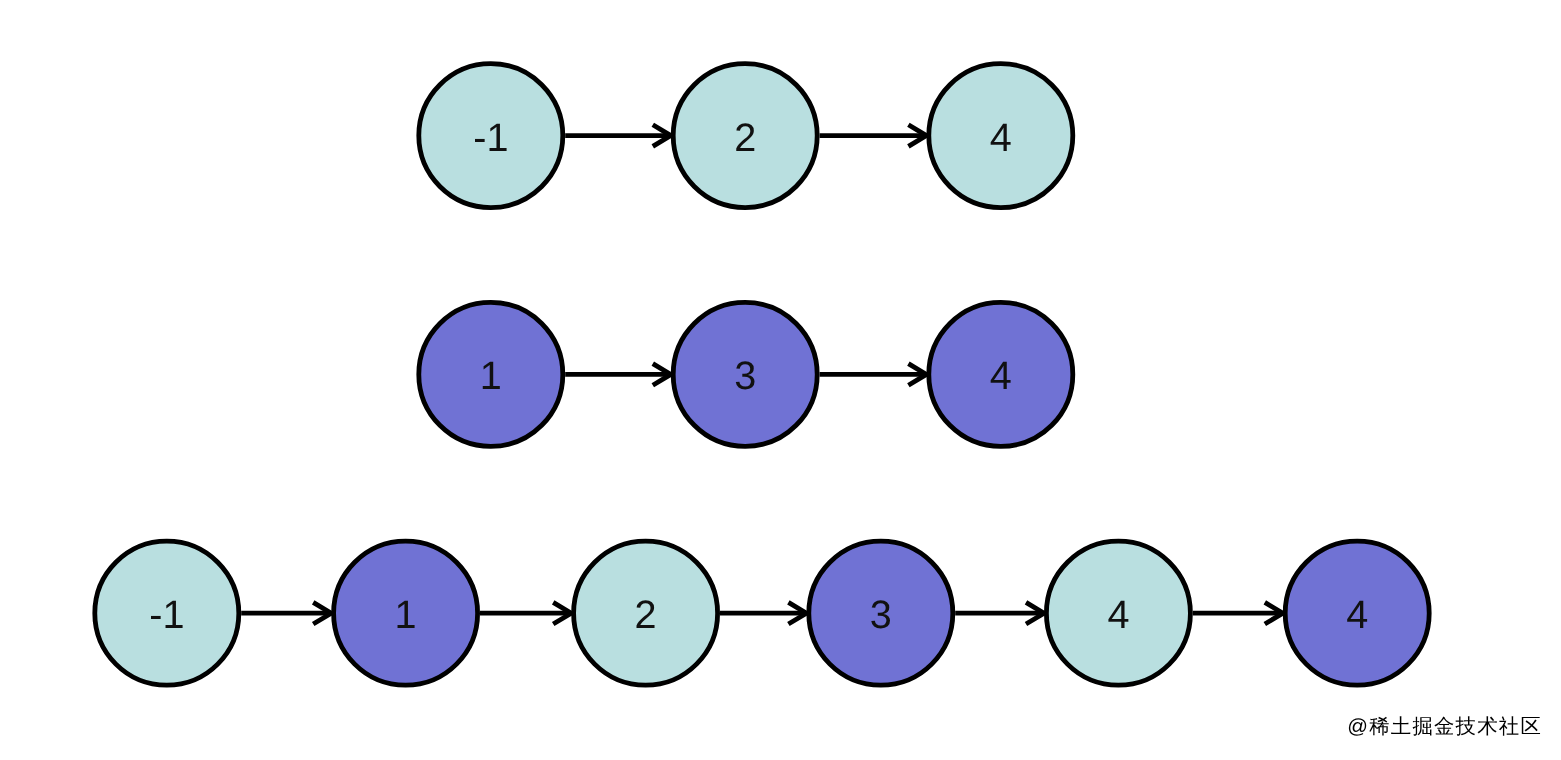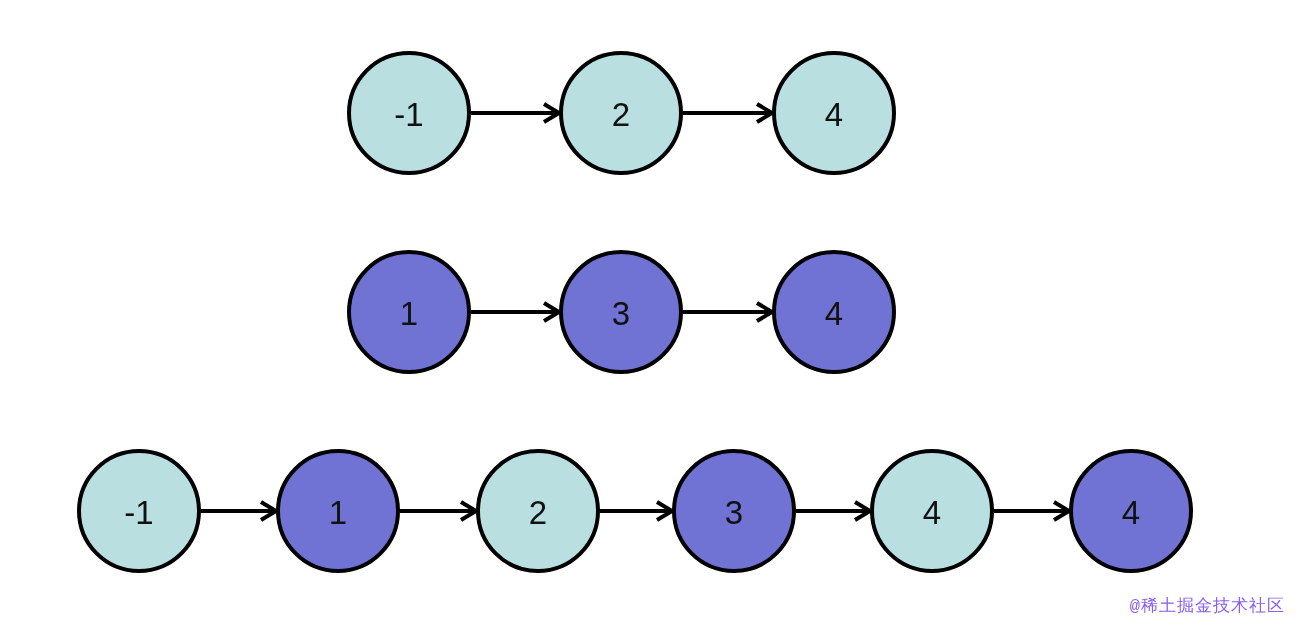--- a/index.html
+++ b/index.html
@@ -45,23 +45,23 @@
     stroke: #000000;
     stroke-width: 4;
     fill: none;
     stroke-linecap: butt;
     stroke-linejoin: miter;
   }
   .watermark {
     position: absolute;
     right: 16px;
     bottom: 16px;
-    font-family: Liberation Mono, monospace;
+    font-family: Liberation Sans, sans-serif;
     font-size: 17px;
-    color: #8b5cf6;
+    color: #000000;
     letter-spacing: 1px;
     white-space: nowrap;
     user-select: none;
   }
 </style>
 </head>
 <body>
 
 <div id="canvas">
 

